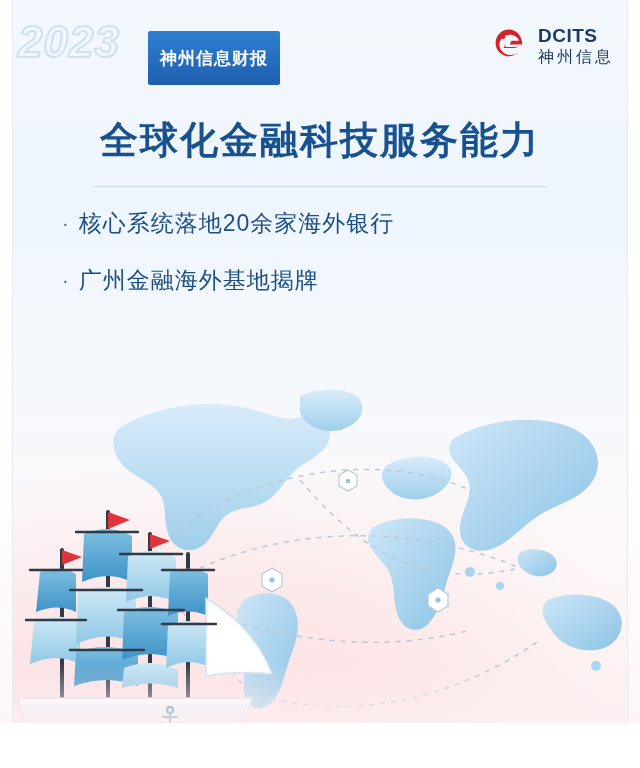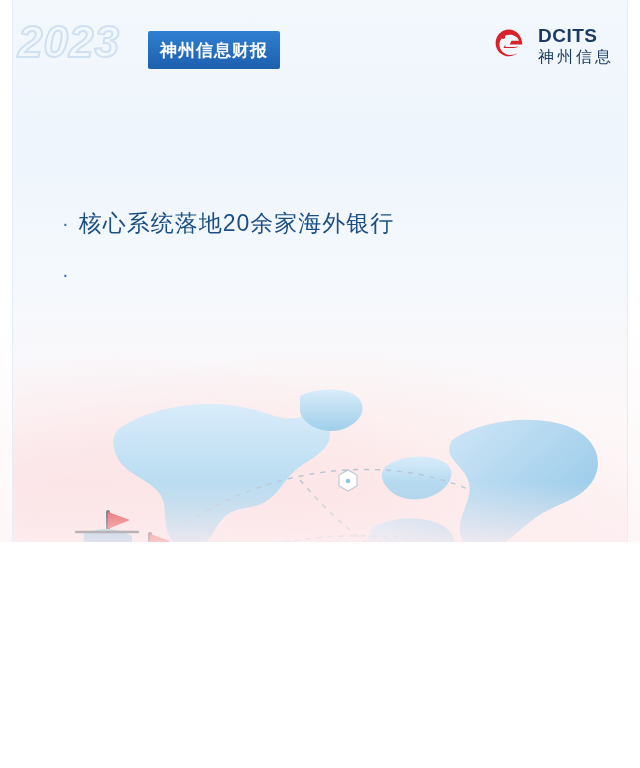--- a/index.html
+++ b/index.html
@@ -6,21 +6,21 @@
     margin: 0;
     padding: 0;
     background: #ffffff;
   }
   body {
     font-family: "Liberation Sans", sans-serif;
   }
   #poster {
     position: relative;
     width: 640px;
-    height: 542px;
+    height: 723px;
     overflow: hidden;
     background:
       radial-gradient(ellipse 70% 45% at 50% 98%, rgba(253,226,228,0.95) 0%, rgba(252,232,232,0.55) 45%, rgba(255,255,255,0) 75%),
       radial-gradient(ellipse 80% 50% at 18% 100%, rgba(249,214,219,0.85) 0%, rgba(255,255,255,0) 70%),
       linear-gradient(180deg, #f3f8fd 0%, #eef5fc 28%, #f4f9fd 50%, #fdf7f8 78%, #fdf2f3 100%);
   }
   
   .rail {
     position: absolute;
     top: 0;
@@ -60,21 +60,21 @@
     -webkit-text-stroke: 2px #cfe0f2;
     text-stroke: 2px #cfe0f2;
     line-height: 1;
     user-select: none;
   }
   .tag {
     position: absolute;
     left: 148px;
     top: 31px;
     height: 30px;
-    padding: 4px 12px;
+    padding: 12px 12px;
     background: linear-gradient(180deg, #2f7fd1 0%, #1e5fae 100%);
     color: #ffffff;
     font-size: 17px;
     font-weight: bold;
     letter-spacing: 1px;
     display: flex;
     align-items: center;
     border-radius: 2px;
   }
   .logo {
@@ -197,28 +197,33 @@
           <circle cx="9.3" cy="9.0" r="1.9" fill="#d7222b"></circle>
         </svg>
       </div>
       <div class="logo-text">
         <div class="logo-en">DCITS</div>
         <div class="logo-cn">神州信息</div>
       </div>
     </div>
   </div>
 
+  <div class="title-wrap">
+    <div class="main-title">全球化金融科技服务能力</div>
+    <div class="title-rule"></div>
+  </div>
 
   <div class="bullets">
     <div class="bullet">
       <span class="bullet-dot">·</span>
       <span class="bullet-text">核心系统落地20余家海外银行</span>
     </div>
     <div class="bullet">
       <span class="bullet-dot">·</span>
+      <span class="bullet-text">广州金融海外基地揭牌</span>
     </div>
   </div>
 
   <div class="art">
     <svg width="640" height="468" viewBox="0 0 640 468" aria-hidden="true">
       <defs>
         <linearGradient id="gMapA" x1="0" y1="0" x2="0" y2="1">
           <stop offset="0%" stop-color="#d9ecfa"></stop>
           <stop offset="100%" stop-color="#9fcfea"></stop>
         </linearGradient>

